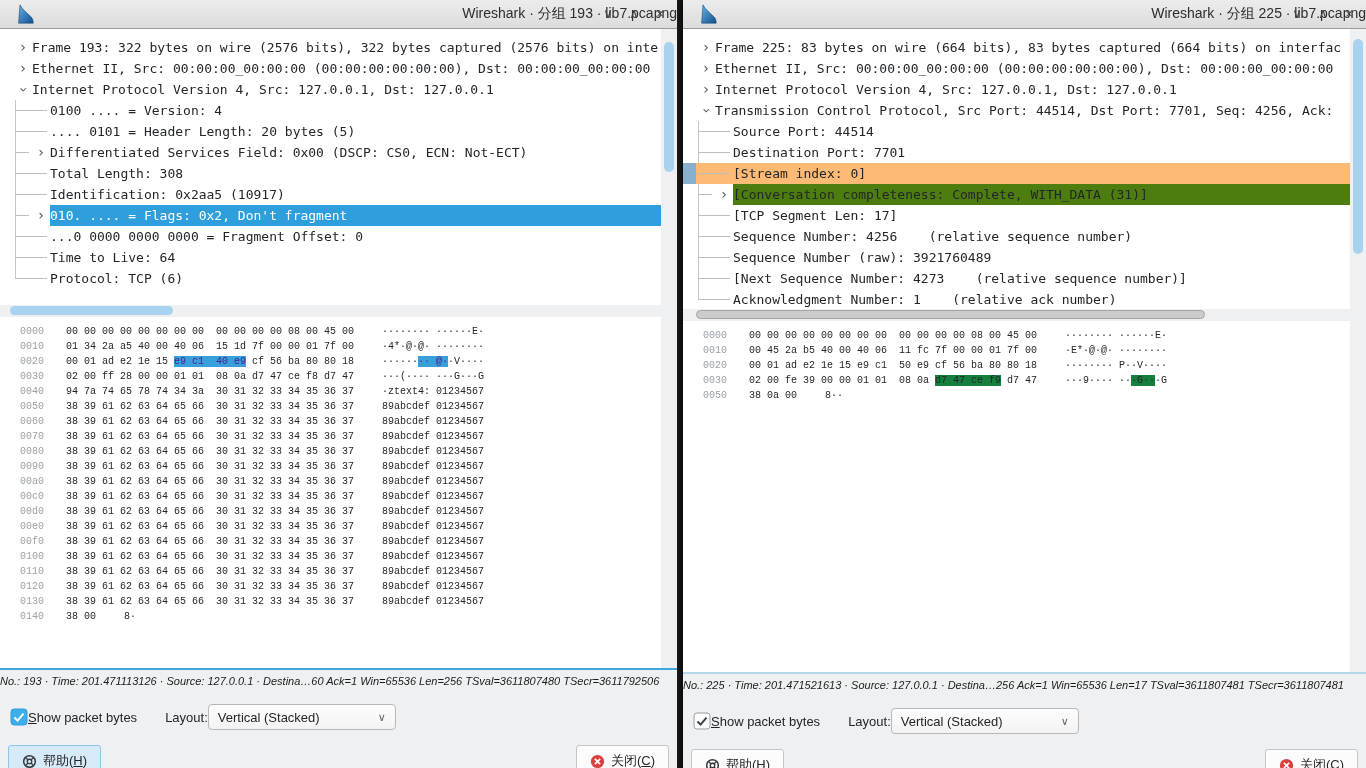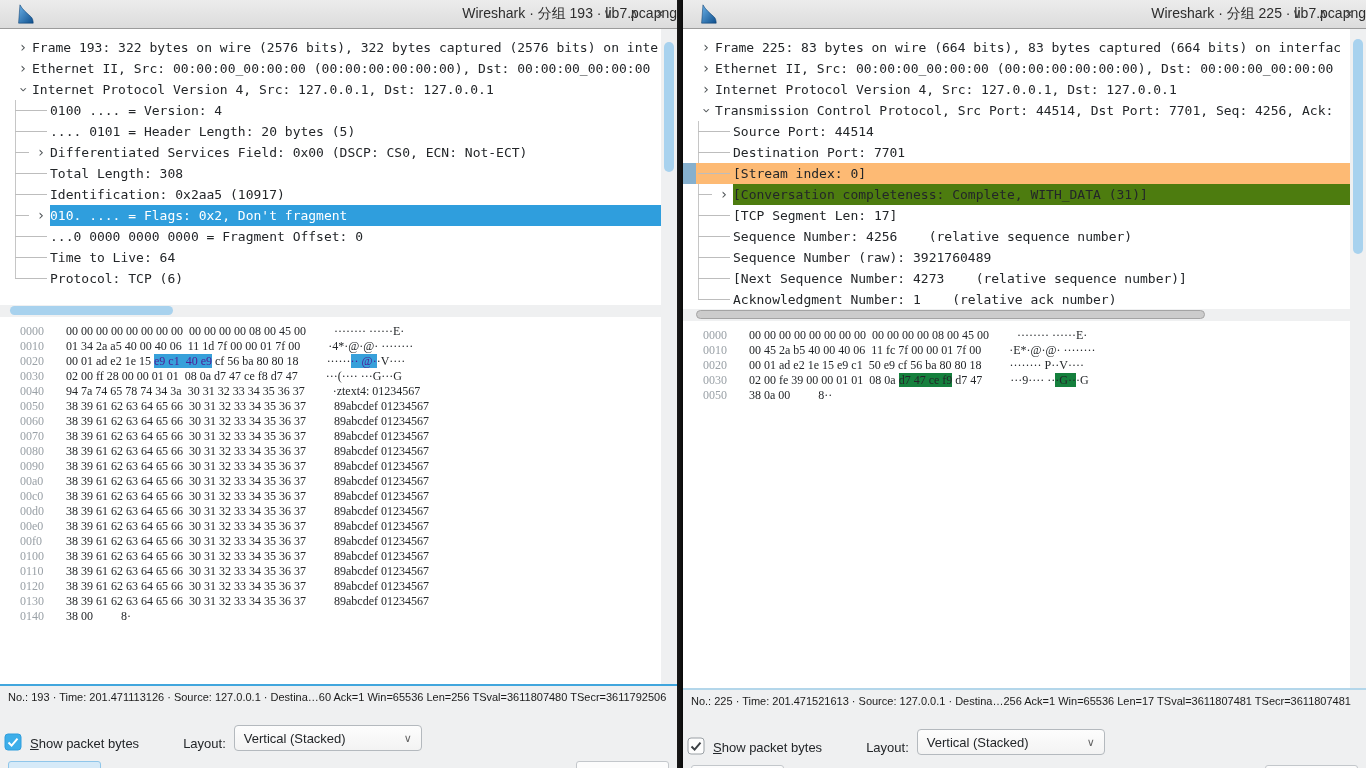--- a/index.html
+++ b/index.html
@@ -41,36 +41,36 @@
   .vtrack{position:absolute;top:0;bottom:0;right:0;width:16px;background:#eff0f1}
   .vthumb{position:absolute;left:3px;width:10px;border-radius:5px;background:#a8d2ee}
 
   
   .hs{flex:0 0 12px;background:#eff0f1;position:relative}
   .hthumb{position:absolute;top:1px;height:9px;border-radius:5px}
   .hthumb.blue{background:#a8d2ee}
   .hthumb.gray{background:#cccccc;border:1px solid #a4a4a4;box-sizing:border-box}
 
   
-  .hexp{flex:0 0 344px;background:#fff;position:relative;padding:7px 16px 16px 20px;overflow:hidden;
-        font-family:Liberation Serif, serif;font-size:12px}
+  .hexp{flex:0 0 344px;background:#fff;position:relative;padding:7px 16px 0 20px;overflow:hidden;
+        font-family:Liberation Mono, monospace;font-size:10px}
   .hrow{height:15px;line-height:15px;white-space:pre}
   .off{display:inline-block;width:36px;color:#9aa1a7}
   .hx{margin-left:10px}
   .asc{margin-left:28px}
   .hl-a{background:#37a0da;color:#4c1d95}
   .hl-i{background:#15803d}
 
   .sep{flex:0 0 2px;background:#41a6dd}
   .sep.lite{background:#b3d6ea}
-  .status{flex:0 0 24px;padding:5px 8px 0;font-size:11px;color:#1b1b1b;
+  .status{flex:0 0 24px;padding:5px 0 0;font-style:italic;font-size:11px;color:#1b1b1b;
           white-space:nowrap;overflow:hidden}
 
   
-  .controls{flex:0 0 36px;display:flex;align-items:flex-end;padding:0 4px;gap:8px;font-size:13px}
+  .controls{flex:0 0 36px;display:flex;align-items:center;padding:0 10px;font-size:13px}
   .cb{width:18px;height:18px;flex:none}
   .spacer{width:28px}
   .combo{width:188px;height:26px;border:1px solid #b4b9be;border-radius:4px;box-sizing:border-box;
          background:linear-gradient(#fdfdfd,#f3f3f3);display:flex;align-items:center;
          justify-content:space-between;padding:0 9px;font-size:13px}
   .chev{color:#636363;font-size:11px}
   .u{text-decoration:underline}
 
   .btnrow{flex:1;display:flex;justify-content:space-between;align-items:flex-start;padding:10px 8px 0}
   .btn{display:flex;align-items:center;gap:6px;height:32px;padding:0 13px;font-size:13px;
@@ -117,21 +117,21 @@
       <div class="trow lvl2"><span class="ind tick"></span><span class="lbl">Time to Live: 64</span></div>
       <div class="trow lvl2"><span class="ind tick"></span><span class="lbl">Protocol: TCP (6)</span></div>
     </div>
   <div class="hs">
     <div class="hthumb blue" style="left:10px;width:163px"></div>
   </div>
 
   <div class="hexp">
     <div class="vtrack"></div>
   <div class="hrow"><span class="off">0000</span><span class="hx"><span>00 00 00 00 00 00 00 00  00 00 00 00 08 00 45 00</span></span><span class="asc"><span>········ ······E·</span></span></div>
-      <div class="hrow"><span class="off">0010</span><span class="hx"><span>01 34 2a a5 40 00 40 06  11 1d 7f 00 00 01 7f 00</span></span><span class="asc"><span>·4*·@·@· ········</span></span></div>
+      <div class="hrow"><span class="off">0010</span><span class="hx"><span>01 34 2a a5 40 00 40 06  15 1d 7f 00 00 01 7f 00</span></span><span class="asc"><span>·4*·@·@· ········</span></span></div>
       <div class="hrow"><span class="off">0020</span><span class="hx"><span>00 01 ad e2 1e 15 </span><span class="hl-a">e9 c1  40 e9</span><span> cf 56 ba 80 80 18</span></span><span class="asc"><span>······</span><span class="hl-a">·· @·</span><span>·V····</span></span></div>
       <div class="hrow"><span class="off">0030</span><span class="hx"><span>02 00 ff 28 00 00 01 01  08 0a d7 47 ce f8 d7 47</span></span><span class="asc"><span>···(···· ···G···G</span></span></div>
       <div class="hrow"><span class="off">0040</span><span class="hx"><span>94 7a 74 65 78 74 34 3a  30 31 32 33 34 35 36 37</span></span><span class="asc"><span>·ztext4: 01234567</span></span></div>
       <div class="hrow"><span class="off">0050</span><span class="hx"><span>38 39 61 62 63 64 65 66  30 31 32 33 34 35 36 37</span></span><span class="asc"><span>89abcdef 01234567</span></span></div>
       <div class="hrow"><span class="off">0060</span><span class="hx"><span>38 39 61 62 63 64 65 66  30 31 32 33 34 35 36 37</span></span><span class="asc"><span>89abcdef 01234567</span></span></div>
       <div class="hrow"><span class="off">0070</span><span class="hx"><span>38 39 61 62 63 64 65 66  30 31 32 33 34 35 36 37</span></span><span class="asc"><span>89abcdef 01234567</span></span></div>
       <div class="hrow"><span class="off">0080</span><span class="hx"><span>38 39 61 62 63 64 65 66  30 31 32 33 34 35 36 37</span></span><span class="asc"><span>89abcdef 01234567</span></span></div>
       <div class="hrow"><span class="off">0090</span><span class="hx"><span>38 39 61 62 63 64 65 66  30 31 32 33 34 35 36 37</span></span><span class="asc"><span>89abcdef 01234567</span></span></div>
       <div class="hrow"><span class="off">00a0</span><span class="hx"><span>38 39 61 62 63 64 65 66  30 31 32 33 34 35 36 37</span></span><span class="asc"><span>89abcdef 01234567</span></span></div>
       <div class="hrow"><span class="off">00c0</span><span class="hx"><span>38 39 61 62 63 64 65 66  30 31 32 33 34 35 36 37</span></span><span class="asc"><span>89abcdef 01234567</span></span></div>

